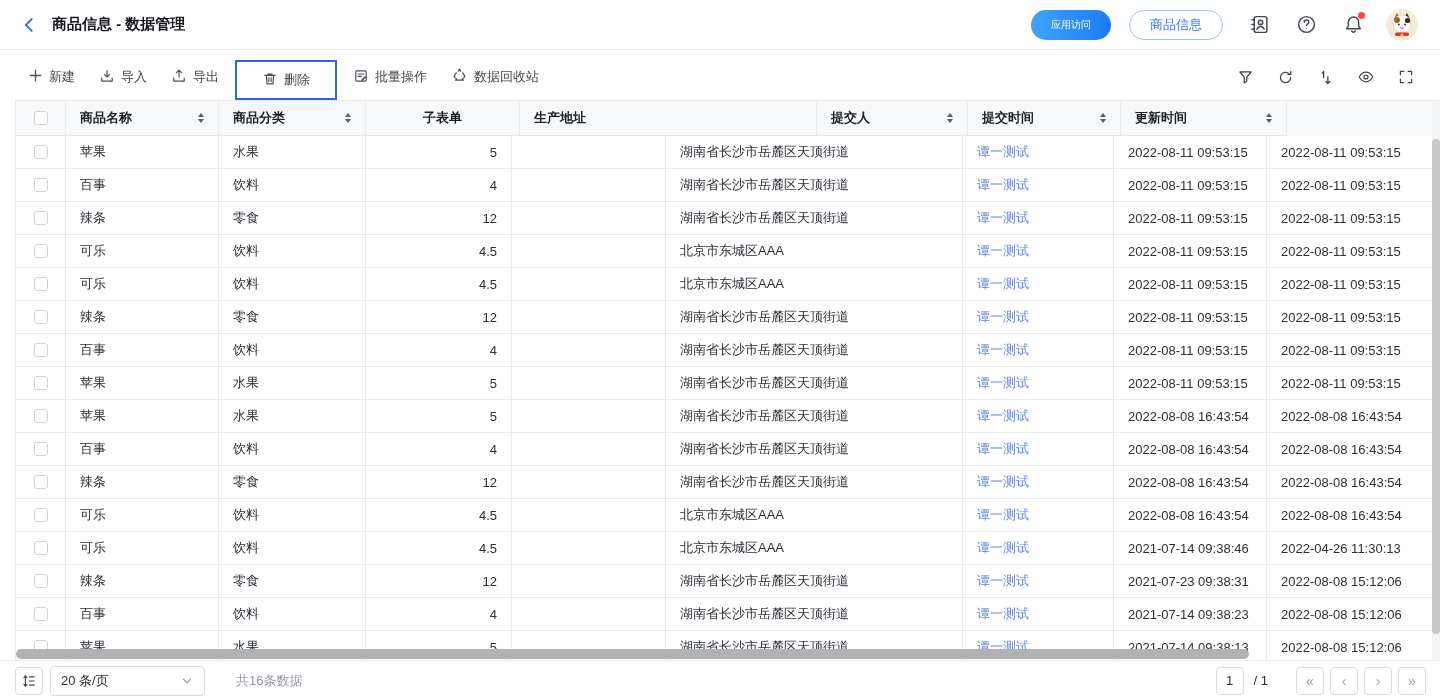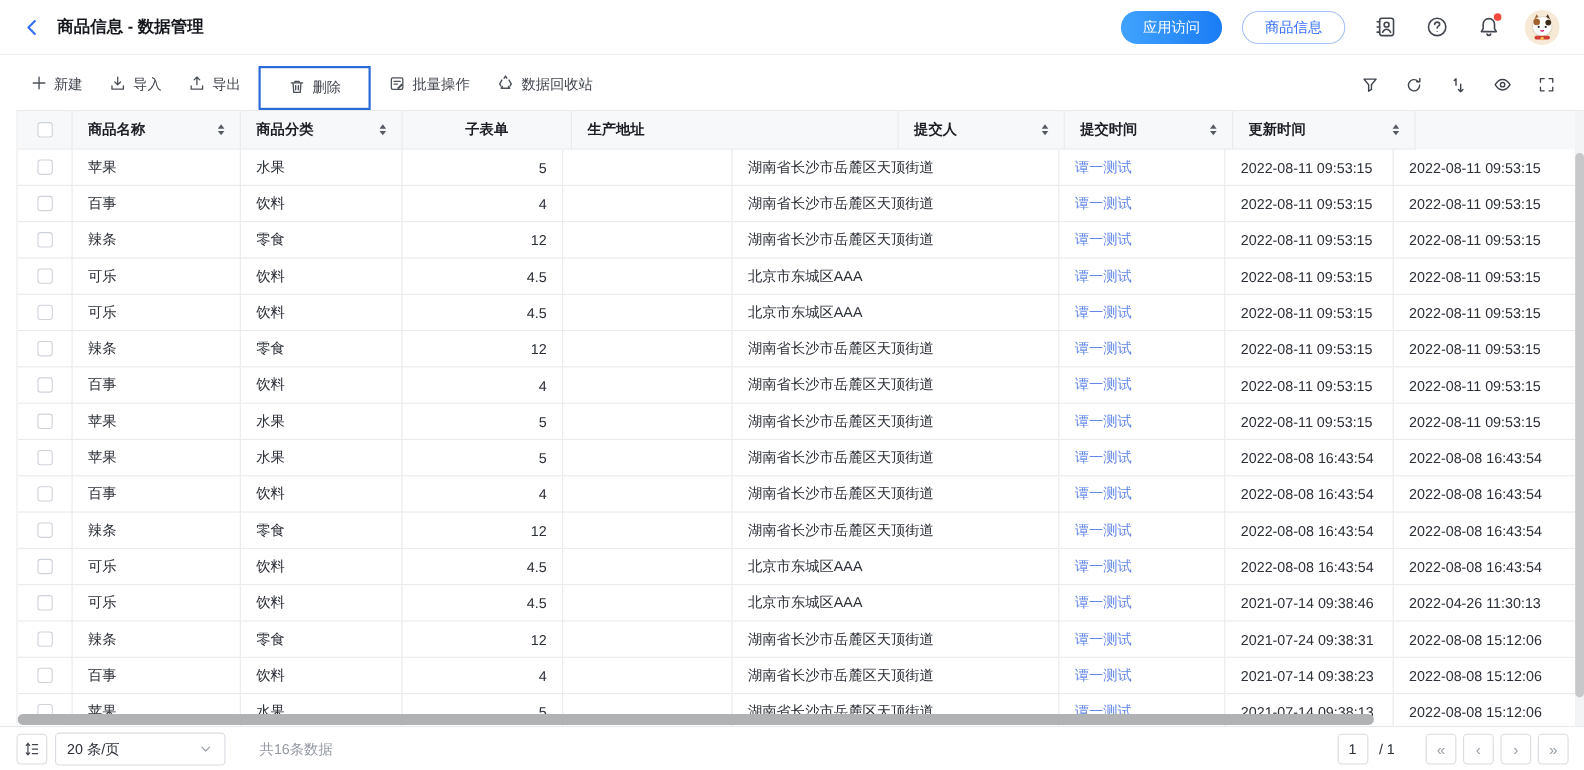--- a/index.html
+++ b/index.html
@@ -7,21 +7,21 @@
     font-family:"Liberation Sans","DejaVu Sans",sans-serif; }
 
   
   .top-header { height:50px; display:flex; align-items:center; justify-content:space-between;
     padding:0 22px 0 20px; border-bottom:1px solid #ebedf0; background:#fff; }
   .h-left { display:flex; align-items:center; }
   .back-btn { display:flex; align-items:center; cursor:pointer; color:#3370ff; }
   .page-title { margin-left:14px; font-size:15px; font-weight:700; color:#16181d; }
   .h-right { display:flex; align-items:center; }
   .btn-primary { height:30px; padding:0 20px; border:none; border-radius:16px; cursor:pointer;
-    background:linear-gradient(90deg,#41a3fd,#1a7cf5); color:#fff; font-size:13px;
+    background:linear-gradient(90deg,#41a3fd,#1a7cf5); color:#fff; font-size:10px;
     font-family:inherit; }
   .btn-outline { height:30px; padding:0 20px; margin-left:18px; border:1px solid #a9c3f6;
     border-radius:16px; background:#fff; color:#3370ff; font-size:13px; cursor:pointer;
     font-family:inherit; }
   .h-icon { margin-left:26px; color:#42474f; display:flex; position:relative; cursor:pointer; }
   .bell-dot { position:absolute; top:-2px; right:-1px; width:7px; height:7px; border-radius:50%;
     background:#f5483f; }
   .avatar { width:32px; height:32px; border-radius:50%; margin-left:22px; overflow:hidden;
     cursor:pointer; flex-shrink:0; }
 
@@ -431,21 +431,21 @@
       <div class="trow">
         <div class="cell check-cell">
           <span class="checkbox"></span>
         </div>
         <div class="cell" style="width: 153px;">辣条</div>
         <div class="cell" style="width: 147px;">零食</div>
         <div class="cell al-right" style="width: 146px;">12</div>
         <div class="cell" style="width: 154px;"></div>
         <div class="cell" style="width: 297px;">湖南省长沙市岳麓区天顶街道</div>
         <div class="cell link" style="width: 151px;">谭一测试</div>
-        <div class="cell" style="width: 153px;">2021-07-24 09:38:31</div>
+        <div class="cell" style="width: 153px;">2021-07-23 09:38:31</div>
         <div class="cell" style="width: 166px;">2022-08-08 15:12:06</div>
       </div>
       <div class="trow">
         <div class="cell check-cell">
           <span class="checkbox"></span>
         </div>
         <div class="cell" style="width: 153px;">百事</div>
         <div class="cell" style="width: 147px;">饮料</div>
         <div class="cell al-right" style="width: 146px;">4</div>
         <div class="cell" style="width: 154px;"></div>

